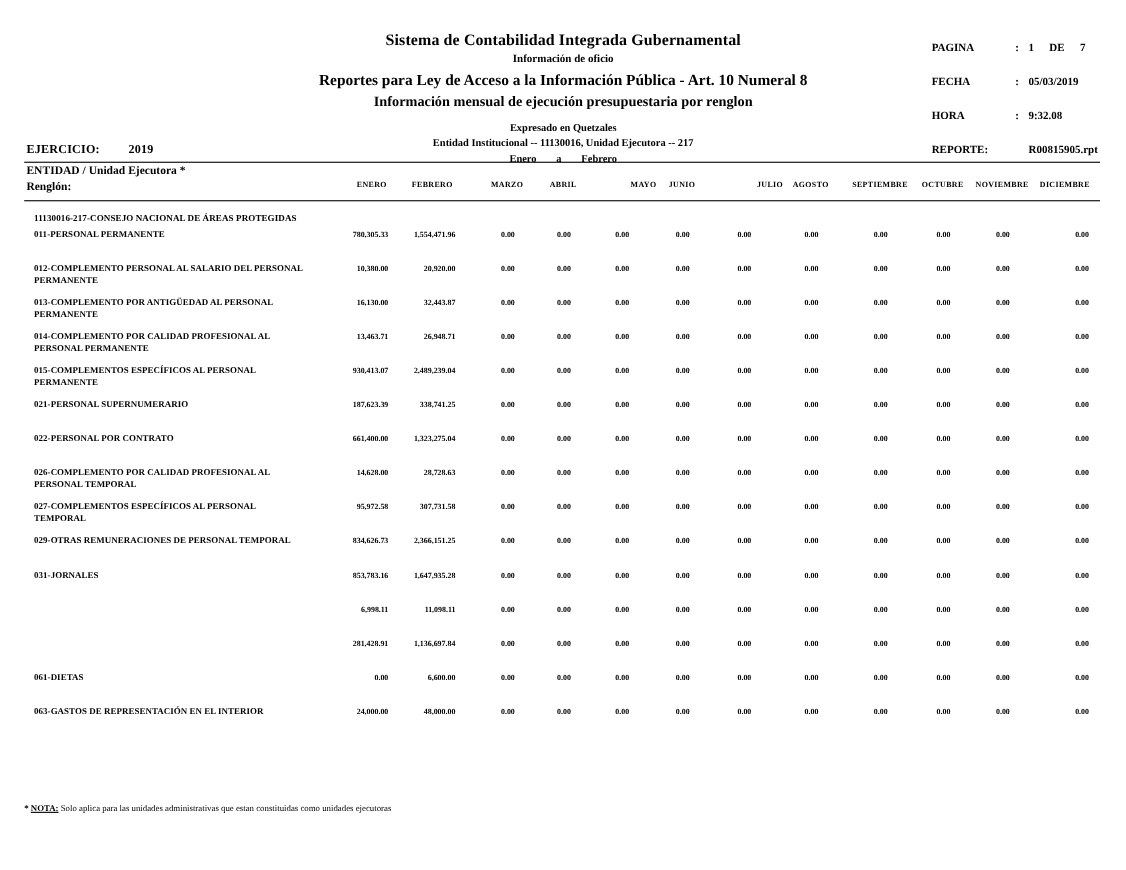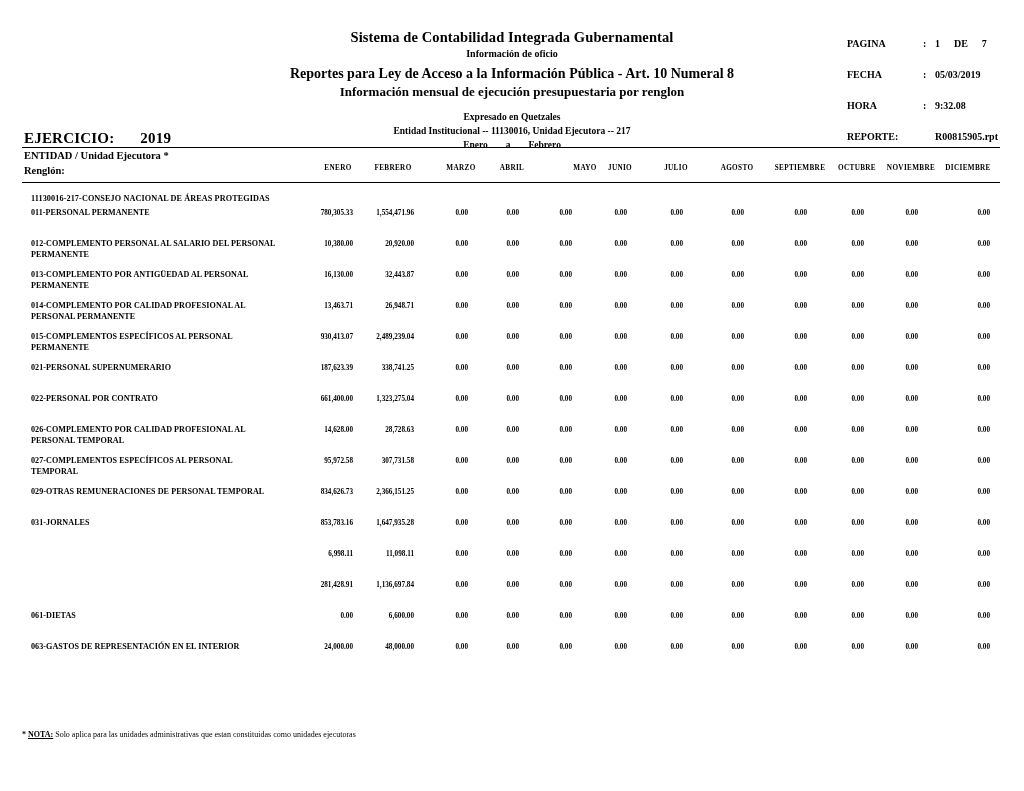--- a/index.html
+++ b/index.html
@@ -84,21 +84,21 @@
   .meta .lbl { width: 76px; }
   .meta .col { width: 12px; }
   .meta .val { }
   .meta .val2 { margin-left: 14px; }
 
   
   .ejercicio {
     position: absolute;
     left: 24px;
     top: 130px;
-    font-size: 15px;
+    font-size: 11px;
     font-weight: bold;
     letter-spacing: 0.2px;
   }
   .ejercicio .yr { margin-left: 26px; }
 
   .hr-top {
     position: absolute;
     left: 22px;
     top: 147px;
     width: 978px;
@@ -249,21 +249,21 @@
   <div class="entity-label">ENTIDAD  / Unidad Ejecutora *</div>
   <div class="renglon-label">Renglón:</div>
 
   <div class="months" id="months-row">
       <span style="left: 338px;">ENERO</span>
       <span style="left: 393px;">FEBRERO</span>
       <span style="left: 461px;">MARZO</span>
       <span style="left: 512px;">ABRIL</span>
       <span style="left: 585px;">MAYO</span>
       <span style="left: 620px;">JUNIO</span>
-      <span style="left: 676px;">JULIO</span>
+      <span style="left: 700px;">JULIO</span>
       <span style="left: 737px;">AGOSTO</span>
       <span style="left: 800px;">SEPTIEMBRE</span>
       <span style="left: 857px;">OCTUBRE</span>
       <span style="left: 911px;">NOVIEMBRE</span>
       <span style="left: 968px;">DICIEMBRE</span>
     </div>
 
   <div class="group-title">11130016-217-CONSEJO NACIONAL DE ÁREAS PROTEGIDAS</div>
 
   <div class="rows" id="rows-container">

